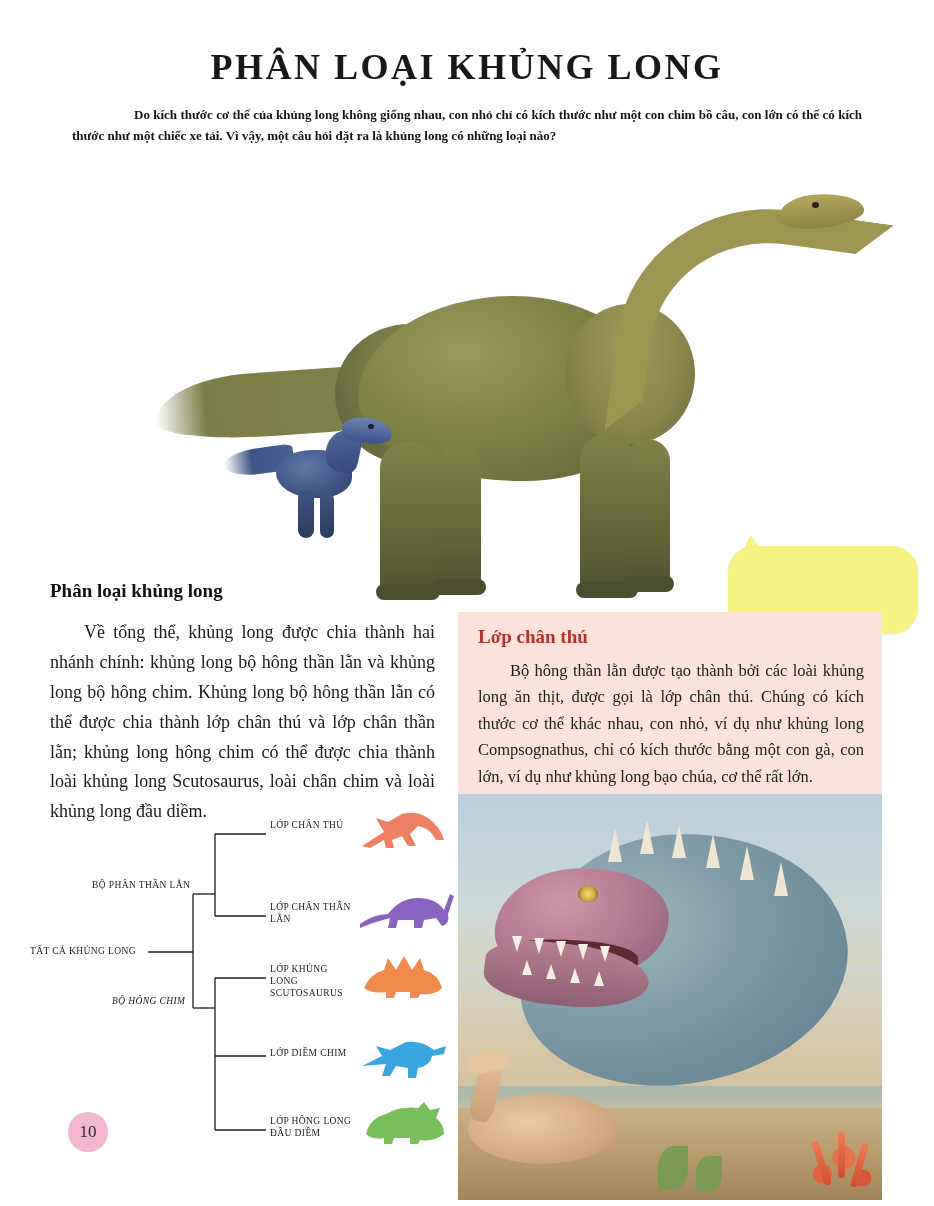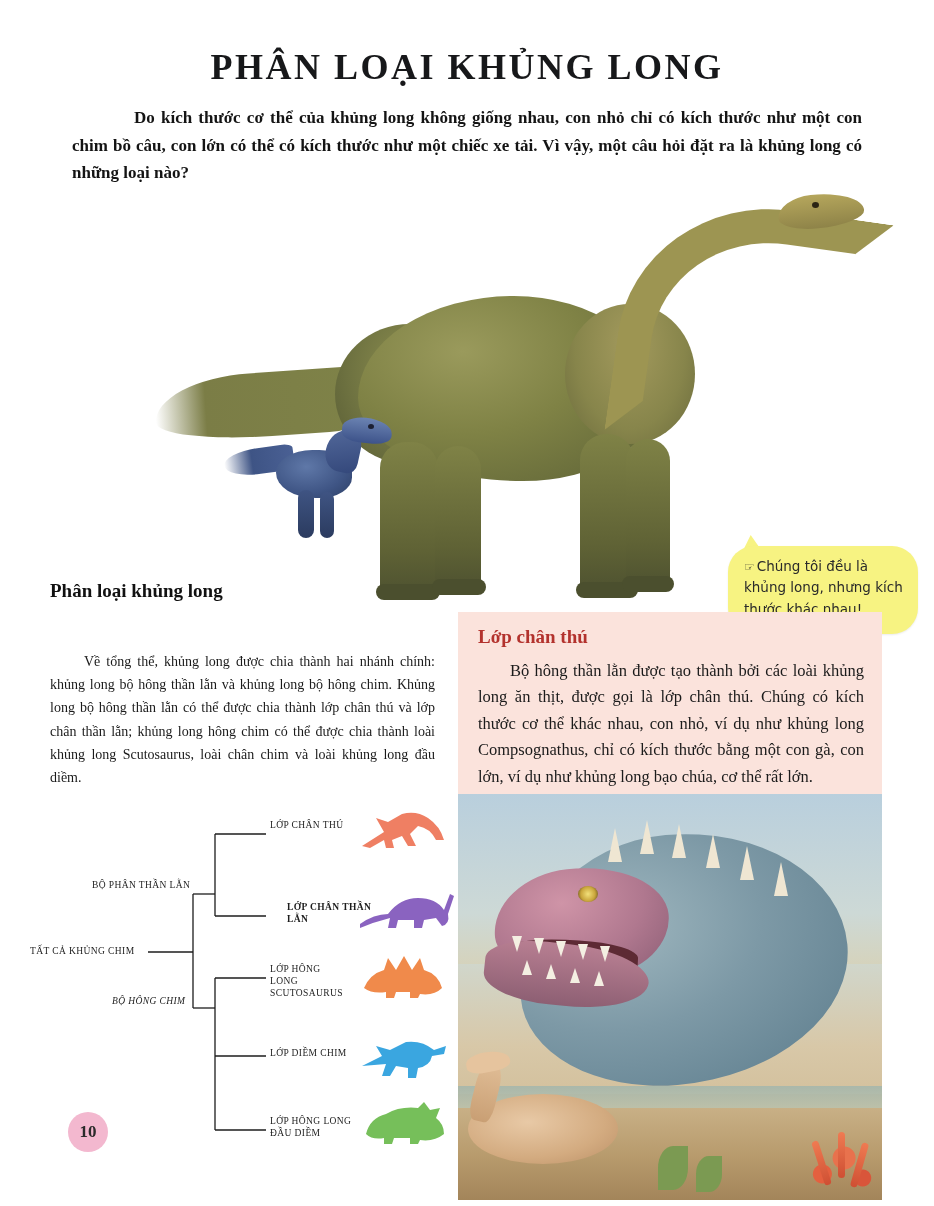--- a/index.html
+++ b/index.html
@@ -36,21 +36,21 @@
     color: #17181a;
   }
 
   
   .intro {
     position: absolute;
     top: 104px;
     left: 72px;
     width: 790px;
     font-weight: bold;
-    font-size: 17px;
+    font-size: 13px;
     line-height: 1.62;
     text-align: justify;
     text-indent: 62px;
     color: #141414;
   }
 
   
   .hero {
     position: absolute;
     top: 184px;
@@ -205,23 +205,23 @@
     position: absolute;
     left: 50px; top: 580px;
     font-weight: bold;
     font-size: 19px;
     color: #111;
   }
 
   
   .left-col {
     position: absolute;
-    left: 50px; top: 650px;
+    left: 50px; top: 618px;
     width: 385px;
-    font-size: 14px;
+    font-size: 18px;
     line-height: 1.66;
     text-align: justify;
     text-indent: 34px;
   }
 
   
   .pink-panel {
     position: absolute;
     left: 458px; top: 612px;
     width: 424px; height: 182px;
@@ -370,21 +370,21 @@
   
   .pagenum {
     position: absolute;
     left: 68px; top: 1112px;
     width: 40px; height: 40px;
     border-radius: 50%;
     background: #f3b8cf;
     color: #2b2b2b;
     font-family: "Liberation Serif", serif;
     font-size: 17px;
-    font-weight: bold;
+    font-weight: normal;
     display: flex;
     align-items: center;
     justify-content: center;
   }
 </style>
 </head>
 <body>
 
 <div class="page">
 
@@ -417,23 +417,20 @@
       <div class="rap-body"></div>
       <div class="rap-neck"></div>
       <div class="rap-head"></div>
       <div class="rap-eye"></div>
       <div class="rap-leg a"></div>
       <div class="rap-leg b"></div>
     </div>
 
     <div class="bubble-tail"></div>
     <div class="bubble"></div>
-    <div class="bubble-text">
-      <span class="bubble-hand">☞</span><span>Chúng tôi đều là khủng long, nhưng kích thước khác nhau!</span>
-    </div>
   </div>
 
   <div class="section-heading">Phân loại khủng long</div>
   <div class="left-col">Về tổng thể, khủng long được chia thành hai nhánh chính: khủng long bộ hông thần lằn và khủng long bộ hông chim. Khủng long bộ hông thần lằn có thể được chia thành lớp chân thú và lớp chân thần lằn; khủng long hông chim có thể được chia thành loài khủng long Scutosaurus, loài chân chim và loài khủng long đầu diềm.</div>
 
   <div class="pink-panel"></div>
   <div class="pink-title">Lớp chân thú</div>
   <div class="pink-text">Bộ hông thần lằn được tạo thành bởi các loài khủng long ăn thịt, được gọi là lớp chân thú. Chúng có kích thước cơ thể khác nhau, con nhỏ, ví dụ như khủng long Compsognathus, chỉ có kích thước bằng một con gà, con lớn, ví dụ như khủng long bạo chúa, cơ thể rất lớn.</div>
 
   <div class="photo">
@@ -494,27 +491,27 @@
         <path d="M185 34 H236"></path>
         <path d="M185 116 H236"></path>
 
         <path d="M185 178 V330"></path>
         <path d="M185 178 H236"></path>
         <path d="M185 256 H236"></path>
         <path d="M185 330 H236"></path>
       </g>
     </svg>
 
-    <div class="tlabel" style="left:0px; top:146px;">TẤT CẢ KHỦNG CHIM</div>
+    <div class="tlabel" style="left:0px; top:146px;">TẤT CẢ KHỦNG LONG</div>
     <div class="tlabel" style="left:62px; top:80px;">BỘ PHÂN THẦN LẰN</div>
     <div class="tlabel" style="left:82px; top:196px;font-style:italic;">BỘ HÔNG CHIM</div>
 
     <div class="tlabel" style="left:240px; top:20px; width:90px;">LỚP CHÂN THÚ</div>
-    <div class="tlabel" style="left:257px; top:102px; width:96px;font-weight:bold;">LỚP CHÂN THẦN LẰN</div>
-    <div class="tlabel" style="left:240px; top:164px; width:78px;">LỚP HÔNG LONG SCUTOSAURUS</div>
+    <div class="tlabel" style="left:240px; top:102px; width:96px;">LỚP CHÂN THẦN LẰN</div>
+    <div class="tlabel" style="left:240px; top:164px; width:78px;">LỚP KHỦNG LONG SCUTOSAURUS</div>
     <div class="tlabel" style="left:240px; top:248px; width:92px;">LỚP DIỀM CHIM</div>
     <div class="tlabel" style="left:240px; top:316px; width:86px;">LỚP HÔNG LONG ĐẦU DIỀM</div>
 
     <svg class="mini" style="left:328px; top:6px;" width="90" height="46" viewBox="0 0 90 46">
       <path d="M4 40 L26 26 L18 12 L30 16 L44 8 Q58 4 70 12 Q82 20 86 34 L78 34 Q72 22 60 20 L52 28 L58 40 L50 40 L44 30 L34 34 L36 42 L28 42 L26 34 L12 42 Z" fill="#ef7f63"></path>
     </svg>
 
     <svg class="mini" style="left:328px; top:84px;" width="96" height="48" viewBox="0 0 96 48">
       <path d="M2 40 Q16 30 30 30 Q42 14 60 14 Q78 14 86 26 L92 10 L96 12 L90 30 Q92 40 84 42 L78 34 L66 36 L64 44 L56 44 L56 36 L40 36 L38 44 L30 44 L32 34 Q16 38 2 44 Z" fill="#8a63c0"></path>
     </svg>

